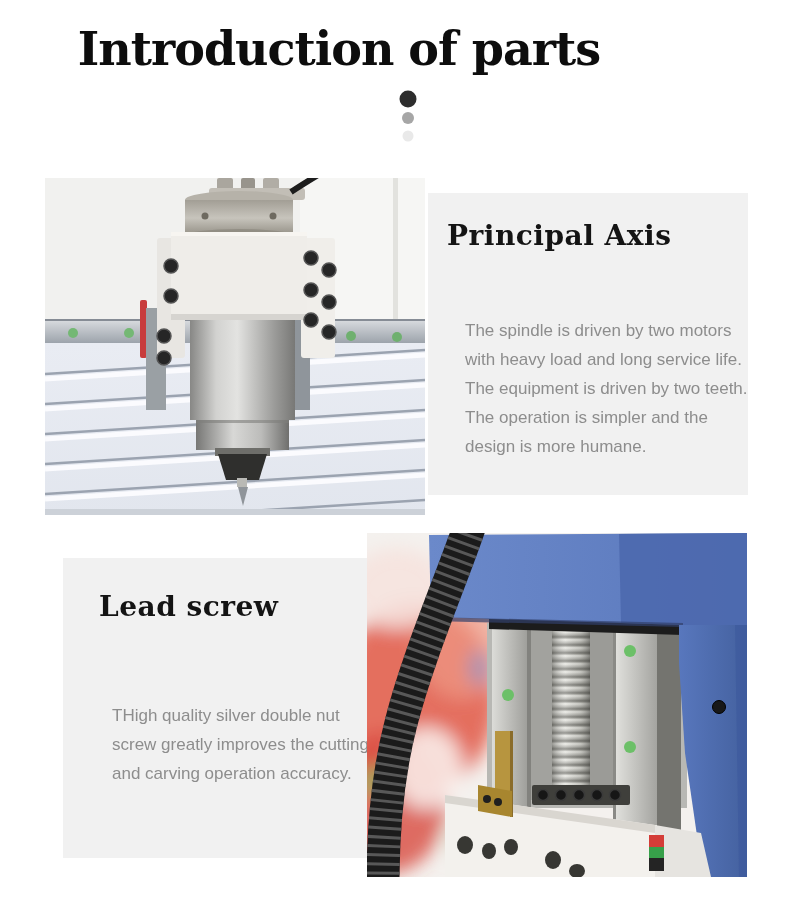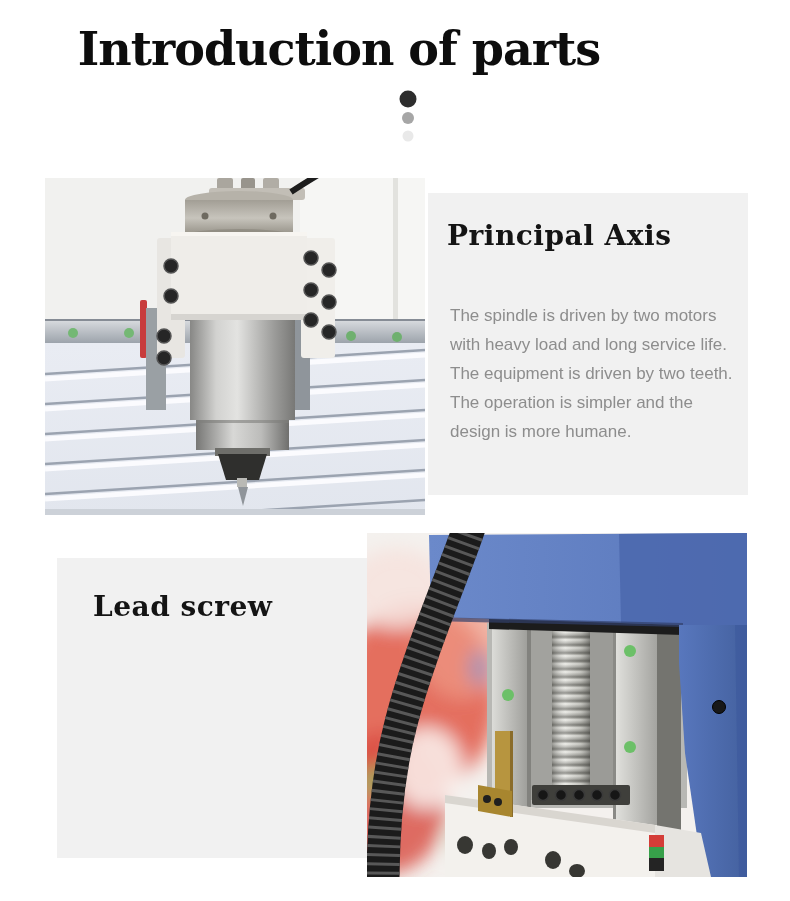--- a/index.html
+++ b/index.html
@@ -8,31 +8,31 @@
 
   .main-title{
     position:absolute;top:22px;left:0;width:678px;text-align:center;
     font-family:"DejaVu Serif","Liberation Serif",serif;font-weight:700;
     font-size:46px;line-height:1.2;color:#0d0d0d;letter-spacing:-1px;margin:0;
   }
   .dots{position:absolute;left:398px;top:90px;width:20px;height:58px;}
 
   .panel{position:absolute;background:#f1f1f1;}
   .panel-1{left:428px;top:193px;width:320px;height:302px;}
-  .panel-2{left:57px;top:558px;width:318px;height:300px;}
+  .panel-2{left:63px;top:558px;width:318px;height:300px;}
 
   .panel h2{
     font-family:"DejaVu Serif","Liberation Serif",serif;font-weight:700;
     font-size:28px;color:#141414;margin:0;letter-spacing:0.5px;
   }
   .panel-1 h2{position:absolute;left:19px;top:26px;}
   .panel-2 h2{position:absolute;left:36px;top:32px;}
 
   .panel p{
-    margin:0;font-size:17px;line-height:29px;color:#8d8d8d;
+    margin:15px;font-size:17px;line-height:29px;color:#8d8d8d;
   }
   .panel-1 p{position:absolute;left:22px;top:108px;width:285px;}
   .panel-2 p{position:absolute;left:34px;top:128px;width:272px;}
 
   .photo{position:absolute;overflow:hidden;}
   .photo-1{left:45px;top:178px;width:380px;height:337px;}
   .photo-2{left:367px;top:533px;width:380px;height:344px;}
   .photo svg{display:block;width:100%;height:100%;}
 </style>
 </head>
@@ -155,20 +155,21 @@
     </svg>
   </div>
 
   <div class="panel panel-1">
     <h2>Principal Axis</h2>
     <p>The spindle is driven by two motors with heavy load and long service life. The equipment is driven by two teeth. The operation is simpler and the design is more humane.</p>
   </div>
 
   <div class="panel panel-2">
     <h2>Lead screw</h2>
+    <p>THigh quality silver double nut screw greatly improves the cutting and carving operation accuracy.</p>
   </div>
 
   <div class="photo photo-2">
     <svg viewBox="0 0 380 344" preserveAspectRatio="none">
       <defs>
         <filter id="blur8" x="-40%" y="-40%" width="180%" height="180%">
             <feGaussianBlur stdDeviation="9"></feGaussianBlur>
           </filter>
         <linearGradient id="gBlueBox" x1="0" y1="0" x2="1" y2="0">
           <stop offset="0" stop-color="#6b89ca"></stop>

